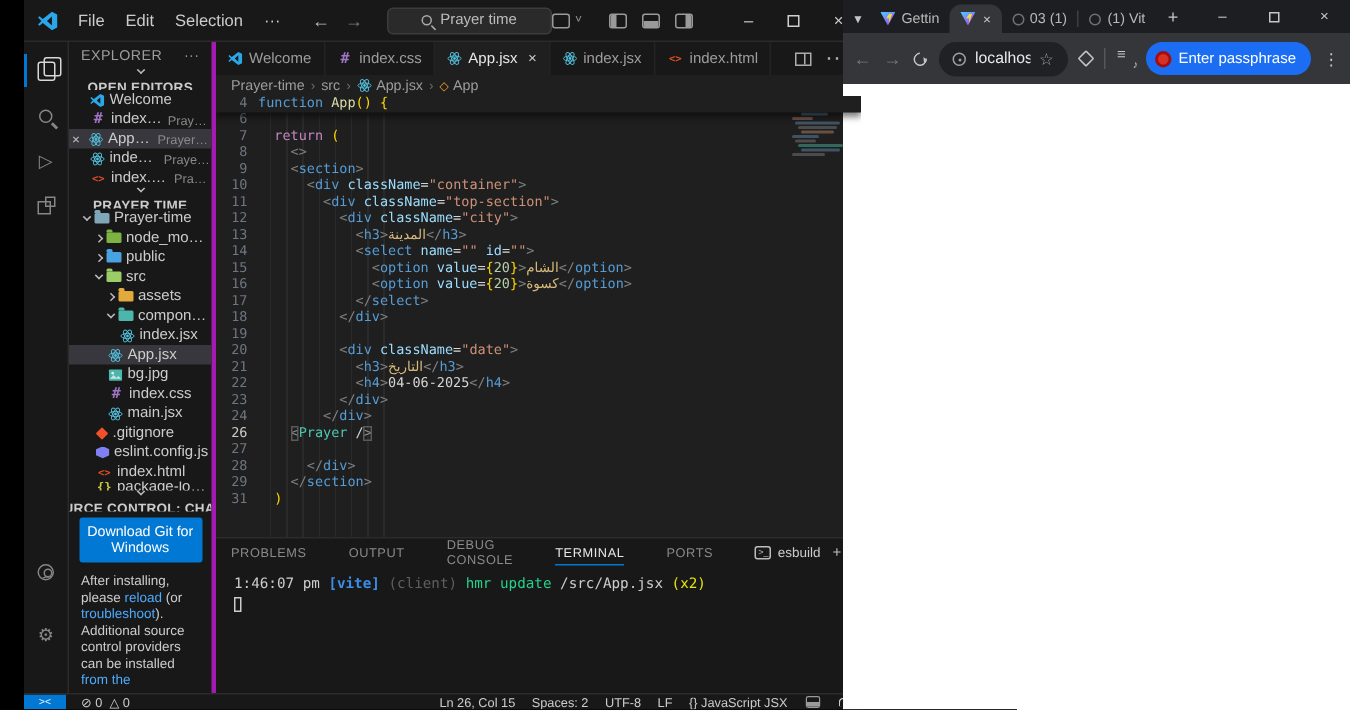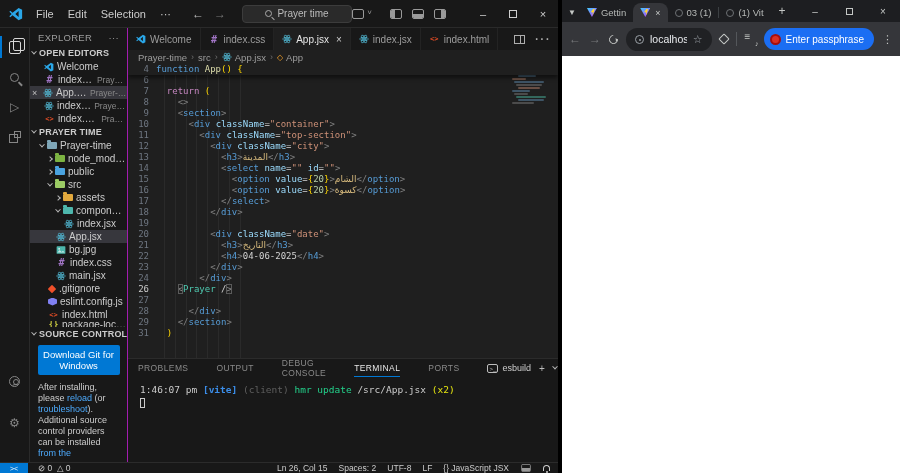--- a/index.html
+++ b/index.html
@@ -1,20 +1,20 @@
 <!DOCTYPE html>
 <html><head>
 <meta charset="utf-8">
 <style>
   * { margin:0; padding:0; box-sizing:border-box; }
   html,body { width:900px; height:473px; overflow:hidden; background:#000; font-family:"Liberation Sans",sans-serif; }
   .desktop { position:relative; width:900px; height:473px; background:#000; }
 
   
-  .vscode { position:absolute; left:0; top:0; width:558px; height:473px; background:#1f1f1f; overflow:hidden; }
+  .vscode { position:absolute; left:16px; top:0; width:558px; height:473px; background:#1f1f1f; overflow:hidden; }
   .titlebar { position:absolute; top:0; left:0; right:0; height:28px; background:#181818; border-bottom:1px solid #2a2a2a; display:flex; align-items:center; }
   .vs-logo { width:14px; height:14px; margin:0 6px 0 9px; flex:none; }
   .menu-item { font-size:11px; color:#cccccc; padding:0 7px; line-height:28px; }
   .nav-arrows { display:flex; gap:10px; margin-left:14px; color:#bbbbbb; font-size:12px; }
   .nav-arrows .dim{ color:#7a7a7a; }
   .search-box { margin-left:16px; width:188px; height:18px; background:#2a2a2a; border:1px solid #3c3c3c; border-radius:4px; display:flex; align-items:center; justify-content:center; gap:5px; color:#bbbbbb; font-size:10px; }
   .mag { width:7px; height:7px; border:1px solid #aaaaaa; border-radius:50%; position:relative; flex:none; }
   .mag::after { content:""; position:absolute; width:4px; height:1px; background:#aaaaaa; transform:rotate(45deg); left:5px; top:7px; }
   .tb-right { margin-left:auto; display:flex; align-items:center; gap:10px; padding-right:0; }
   .lay-grid { width:12px; height:10px; border:1px solid #9a9a9a; border-radius:2px; position:relative; }
@@ -42,24 +42,24 @@
   .ic-debug { font-size:12px; }
   .ic-ext { width:12px; height:12px; position:relative; }
   .ic-ext::before { content:""; position:absolute; left:0; bottom:0; width:7px; height:7px; border:1px solid currentColor; }
   .ic-ext::after { content:""; position:absolute; right:0; top:0; width:5px; height:5px; border:1px solid currentColor; }
   .ic-account { width:11px; height:11px; border:1px solid currentColor; border-radius:50%; position:relative; overflow:hidden; }
   .ic-account::before { content:""; position:absolute; left:3px; top:2px; width:4px; height:4px; border-radius:50%; border:1px solid currentColor; }
   .ic-account::after { content:""; position:absolute; left:1px; top:7px; width:8px; height:5px; border-radius:50% 50% 0 0; border:1px solid currentColor; }
   .ic-gear { font-size:12px; }
 
   
-  .sidebar { width:98px; background:#181818; border-right:1px solid #a21caf; flex:none; font-size:10px; color:#cccccc; overflow:hidden; }
+  .sidebar { width:98px; background:#181818; border-right:3px solid #a21caf; flex:none; font-size:10px; color:#cccccc; overflow:hidden; }
   .sb-title { height:18px; display:flex; align-items:center; padding:0 8px; color:#9d9d9d; font-size:9.5px; letter-spacing:.3px; }
   .sb-title .dots { margin-left:auto; color:#9d9d9d; }
-  .sec-head { height:14px; display:flex; align-items:center; gap:3px; padding:0 2px; font-weight:bold; font-size:9px; letter-spacing:.2px; color:#cccccc; white-space:nowrap; overflow:hidden; }
+  .sec-head { height:14px; display:flex; align-items:center; gap:3px; padding:0 2px; font-weight:bold; font-size:9px; letter-spacing:.2px; color:#cccccc; white-space:nowrap; overflow:hidden;flex-direction:column; }
   .row { height:13px; display:flex; align-items:center; gap:3px; padding-left:4px; white-space:nowrap; overflow:hidden; }
   .row.sel { background:#37373d; }
   .row .lbl { overflow:hidden; text-overflow:ellipsis; }
   .row .detail { color:#8a8a8a; font-size:8.5px; overflow:hidden; text-overflow:ellipsis; }
   .row .closex { color:#c0c0c0; font-size:9px; width:8px; flex:none; }
   .chev { width:4px; height:4px; border-right:1px solid #b9b9b9; border-bottom:1px solid #b9b9b9; display:inline-block; flex:none; }
   .chev.down { transform:rotate(45deg) translate(-1px,-1px); }
   .chev.right { transform:rotate(-45deg); }
   .fold { width:10px; height:7px; border-radius:1px; position:relative; display:inline-block; flex:none; }
   .fold::before { content:""; position:absolute; top:-2px; left:0; width:4px; height:2px; background:inherit; border-radius:1px 1px 0 0; }

